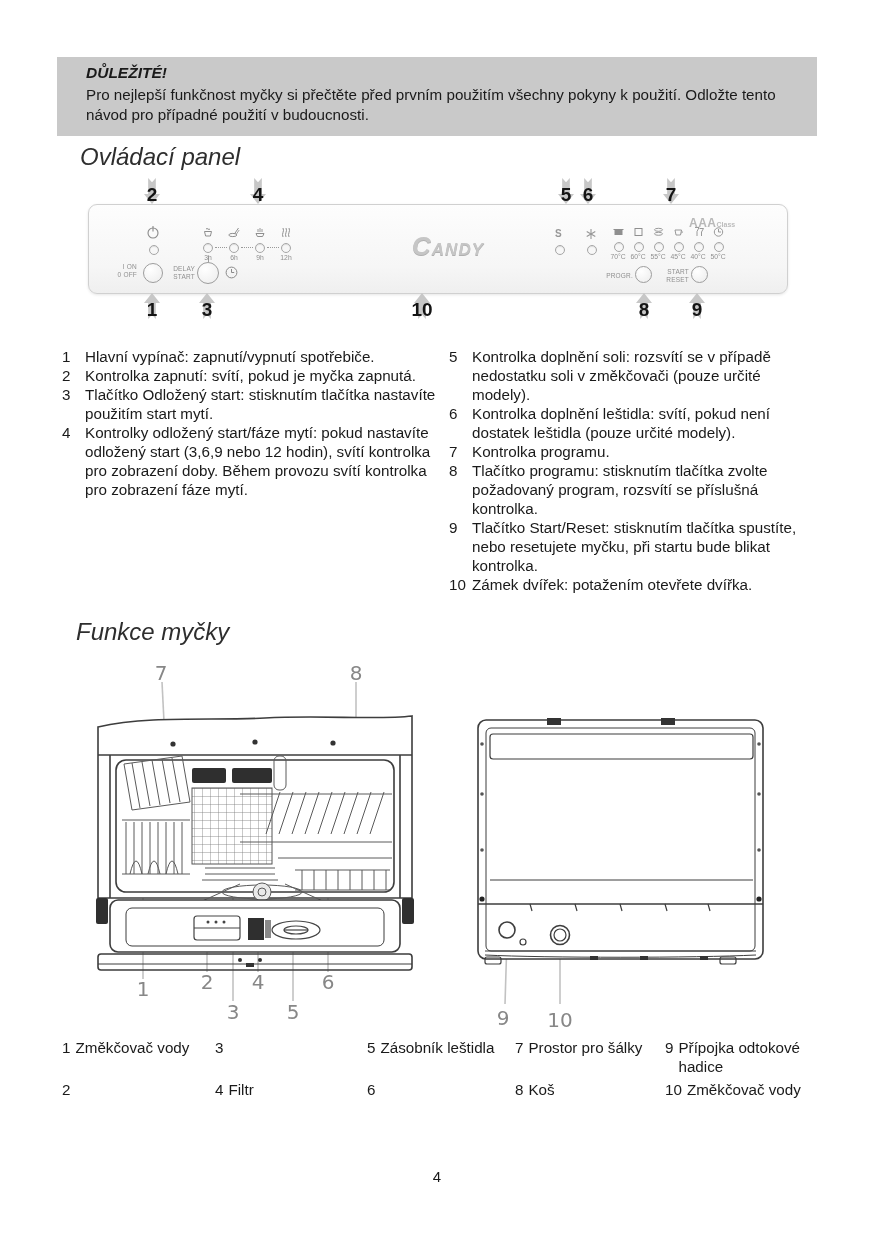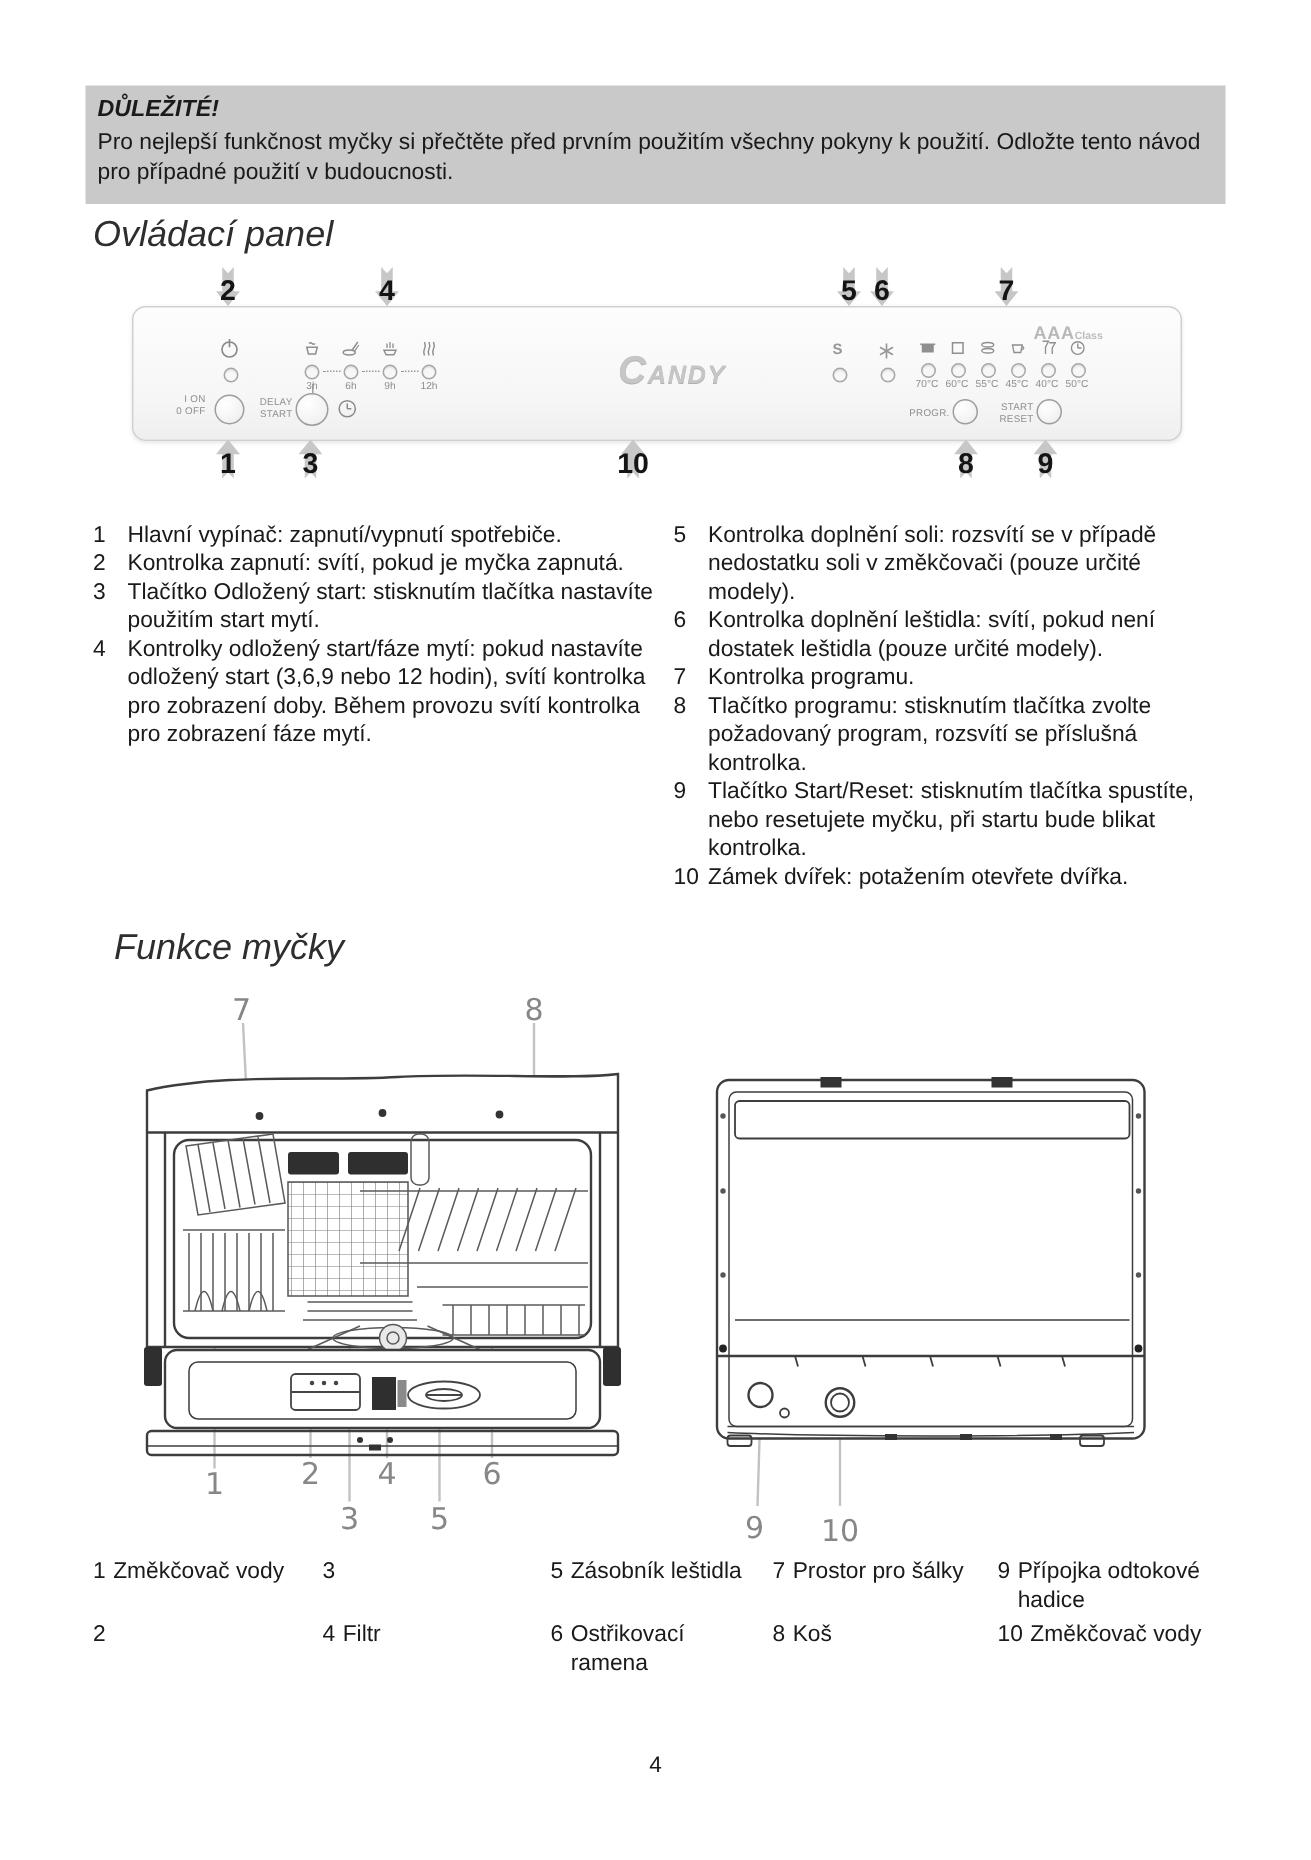--- a/index.html
+++ b/index.html
@@ -2,21 +2,21 @@
 <html><head>
 <meta charset="utf-8">
 <style>
   html,body{margin:0;padding:0;background:#fff;}
   .page{position:relative;width:874px;height:1240px;background:#ffffff;
         font-family:"Liberation Sans",sans-serif;color:#1a1a1a;overflow:hidden;}
   .abs{position:absolute;}
 
   
   .notice{left:57px;top:57px;width:760px;box-sizing:border-box;background:#c9c9c9;
-          padding:7px 13px 11px 8px;}
+          padding:7px 13px 11px 29px;}
   .notice-title{font-size:15.5px;font-weight:bold;font-style:italic;margin-bottom:3px;}
   .notice-body{font-size:15.2px;line-height:20px;}
 
   .section-h{font-size:24px;font-style:italic;color:#2e2e2e;font-weight:400;}
 
   
   .panel{left:88px;top:204px;width:698px;height:88px;border:1px solid #d0d0d0;border-radius:9px;
          background:linear-gradient(180deg,#fdfdfd 0%,#f6f6f6 70%,#efefef 100%);
          box-shadow:0 1px 3px rgba(0,0,0,.10);}
   .led{width:8px;height:8px;border:1px solid #a6a6a6;border-radius:50%;background:#f7f7f7;
@@ -61,21 +61,21 @@
 </head>
 <body>
 
 <div class="page">
 
   <div class="abs notice">
     <div class="notice-title">DŮLEŽITÉ!</div>
     <div class="notice-body">Pro nejlepší funkčnost myčky si přečtěte před prvním použitím všechny pokyny k použití. Odložte tento návod pro případné použití v budoucnosti.</div>
   </div>
 
-  <div class="abs section-h" style="left:62px;top:143px;">Ovládací panel</div>
+  <div class="abs section-h" style="left:80px;top:143px;">Ovládací panel</div>
 
   <div class="abs arrow down" style="left:144px;top:178px;"></div>
   <div class="abs arrow down" style="left:250px;top:178px;"></div>
   <div class="abs arrow down" style="left:558px;top:178px;"></div>
   <div class="abs arrow down" style="left:580px;top:178px;"></div>
   <div class="abs arrow down" style="left:663px;top:178px;"></div>
   <div class="abs cnum" style="left:138px;top:184px;">2</div>
   <div class="abs cnum" style="left:244px;top:184px;">4</div>
   <div class="abs cnum" style="left:552px;top:184px;">5</div>
   <div class="abs cnum" style="left:574px;top:184px;">6</div>
@@ -410,21 +410,20 @@
       </div>
     <div class="lg-item">
         <span class="lg-num">2</span>
       </div>
     <div class="lg-item">
         <span class="lg-num">4</span>
         <span class="lg-label">Filtr</span>
       </div>
     <div class="lg-item">
         <span class="lg-num">6</span>
-        <span class="lg-label">Ostřikovací ramena</span>
       </div>
     <div class="lg-item">
         <span class="lg-num">8</span>
         <span class="lg-label">Koš</span>
       </div>
     <div class="lg-item">
         <span class="lg-num">10</span>
         <span class="lg-label">Změkčovač vody</span>
       </div>
   </div>

